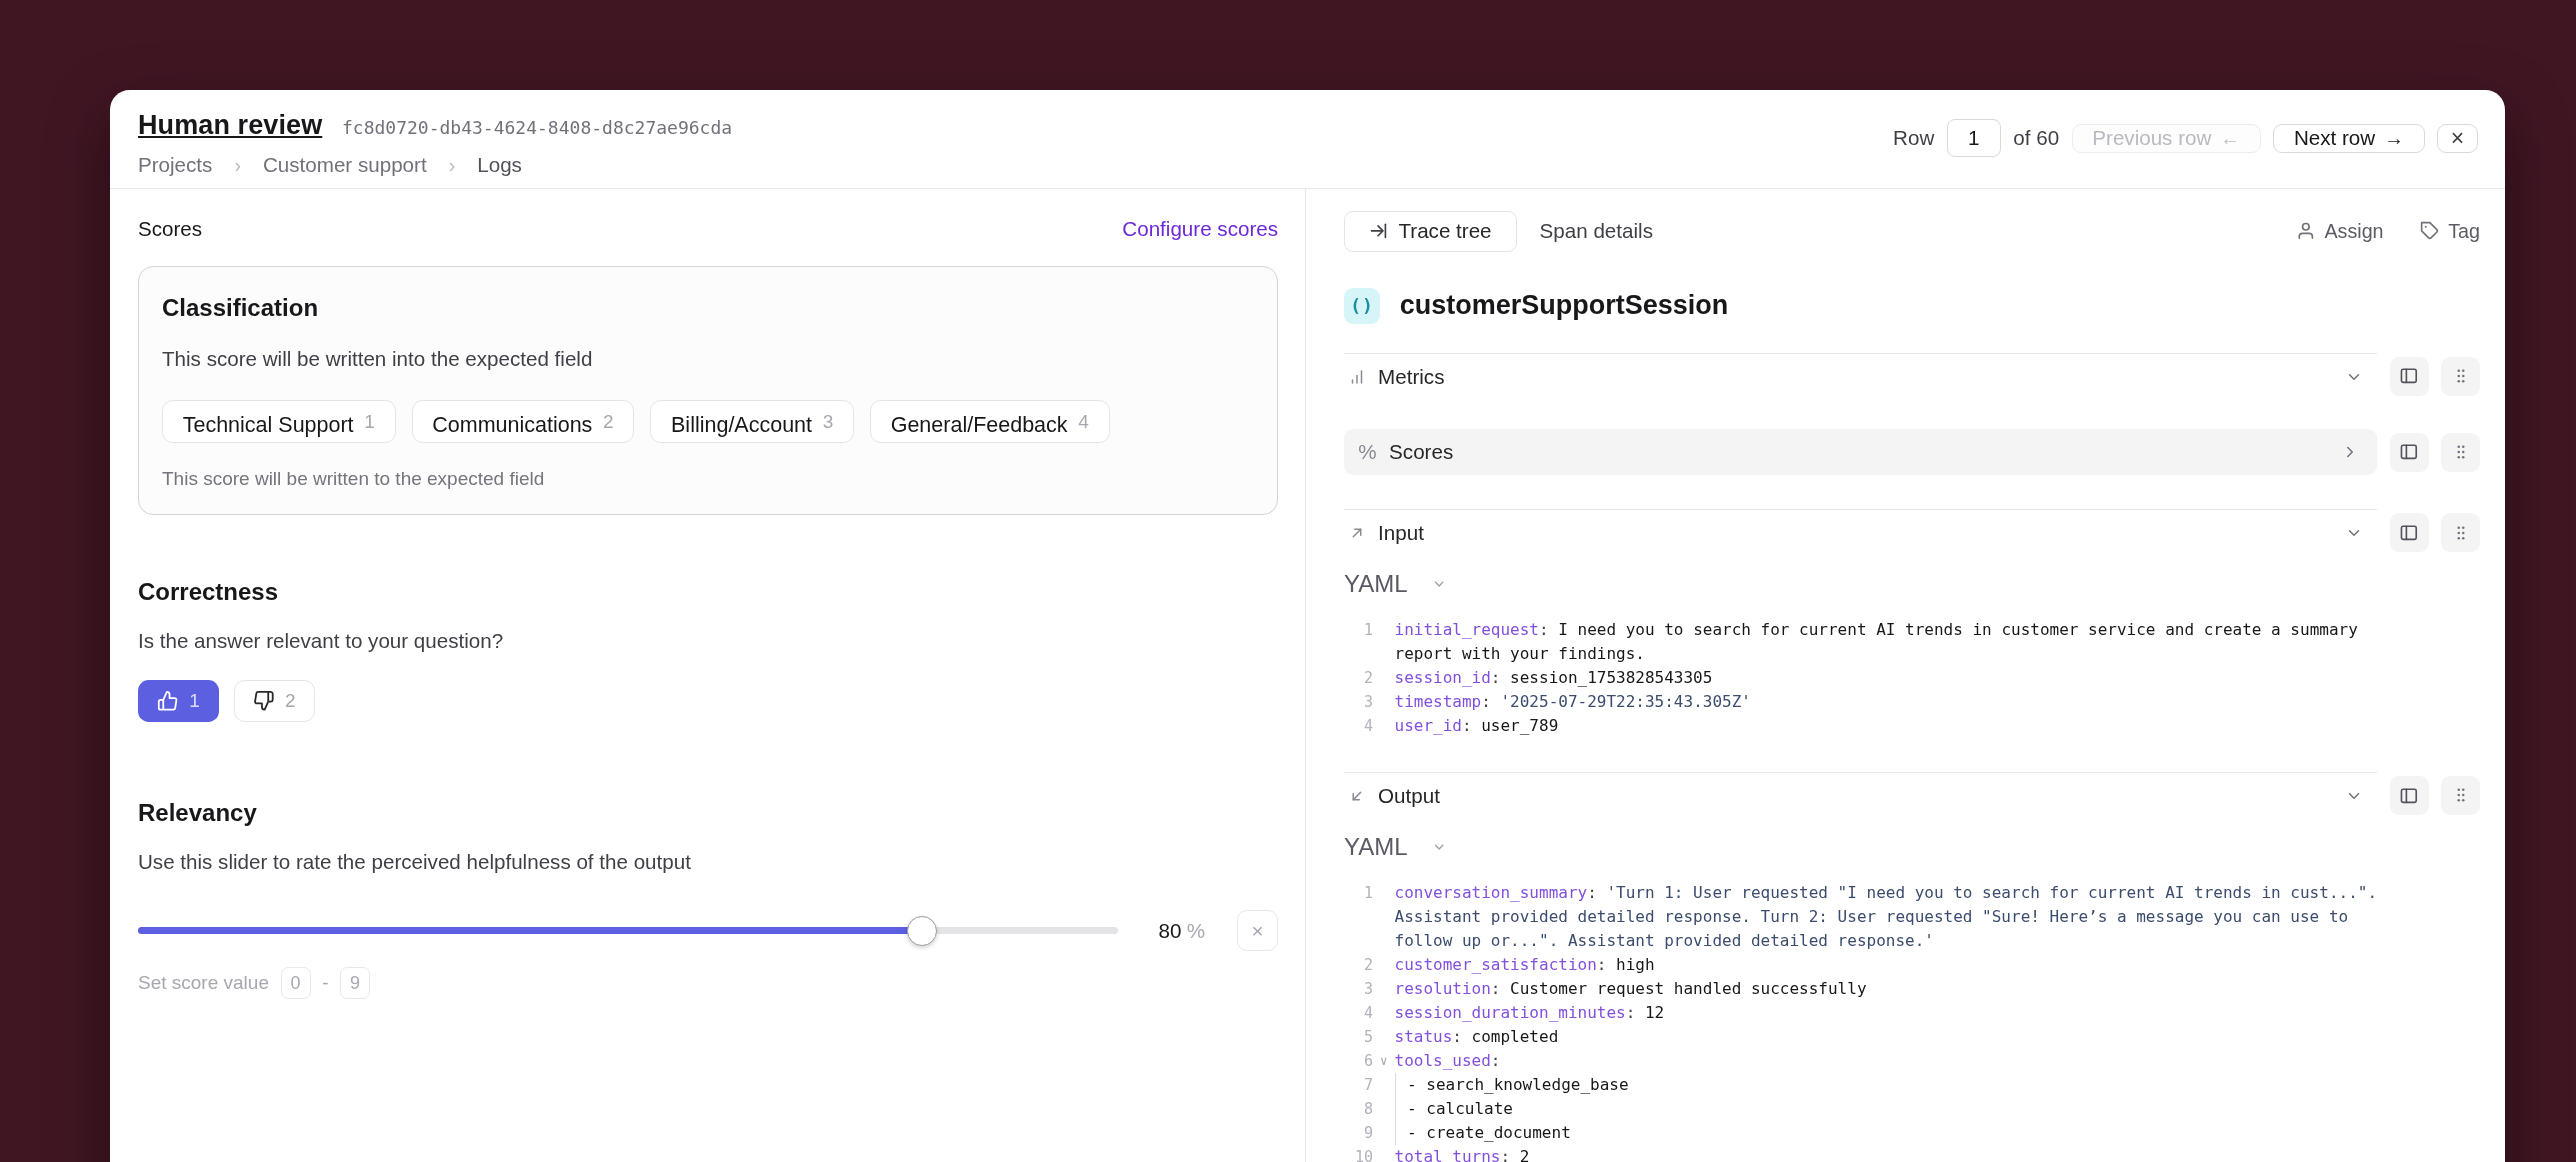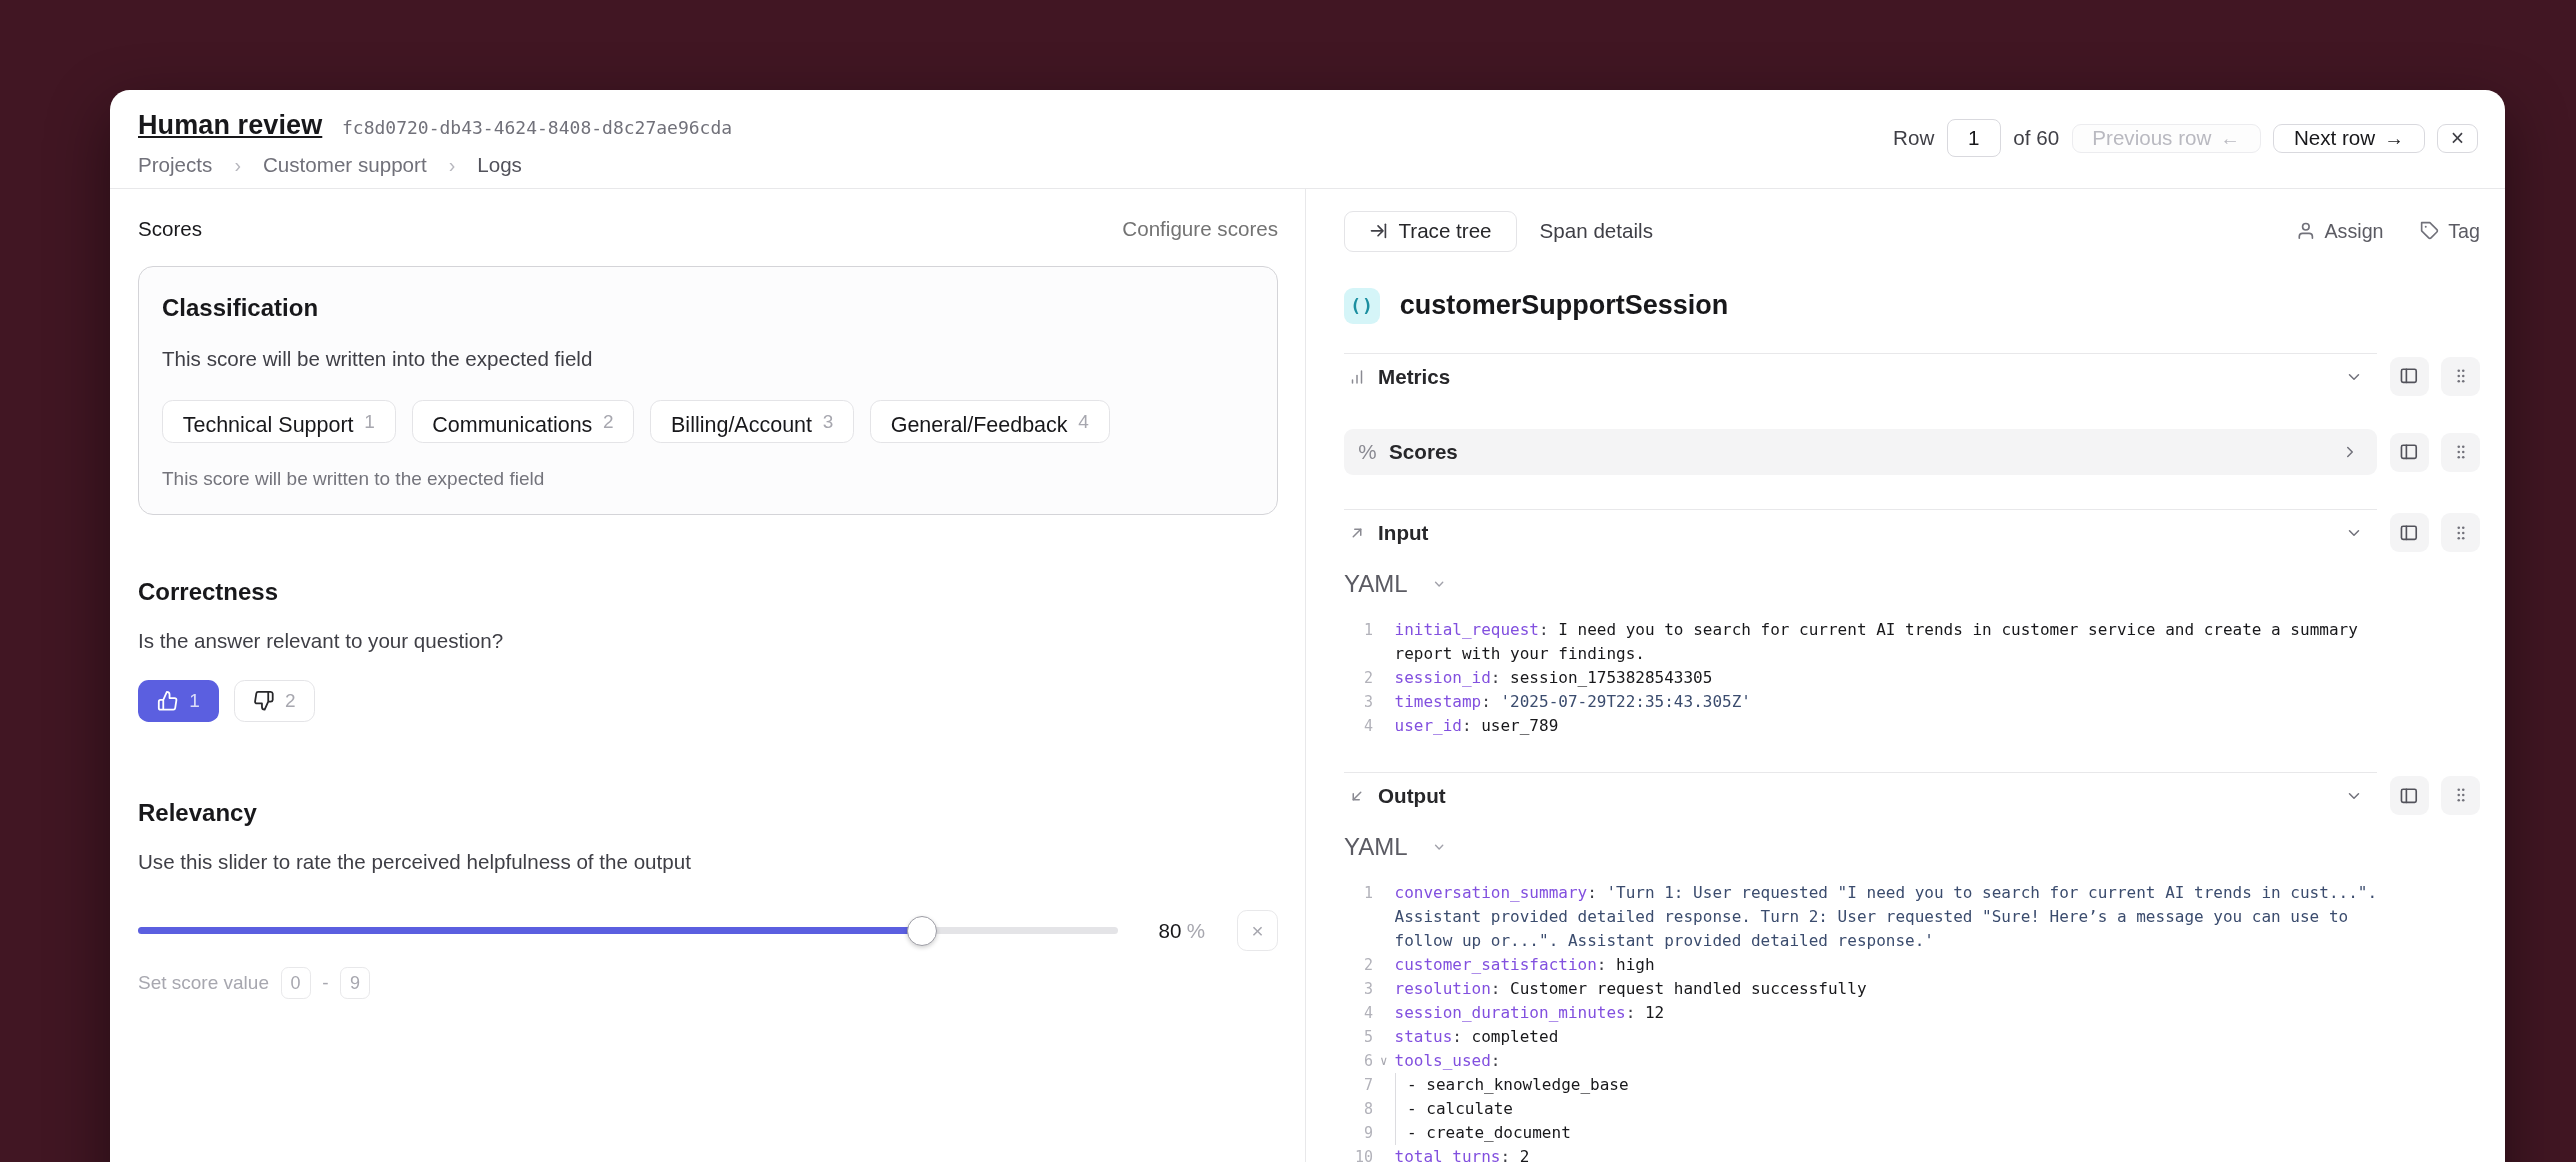--- a/index.html
+++ b/index.html
@@ -47,21 +47,21 @@
   
   .split { display:flex; height:1028px; }
   .left {
     width:1196px; border-right:0.9px solid #e8e8ea;
     padding:27px 27px 0 28px;
   }
   .right { flex:1; padding:21.5px 25px 0 38px; }
   
   .scores-head { display:flex; justify-content:space-between; align-items:center; height:25px; margin-bottom:25px; }
   .scores-title { font-size:20.6px; color:#18181b; font-weight:500;}
-  .cfg-link { font-size:20.6px; color:#737373; cursor:pointer; }
+  .cfg-link { font-size:20.6px; color:#6d28d9; cursor:pointer; }
   .class-card {
     border:0.9px solid #d4d4d8; border-radius:15px; background:#fcfcfd;
     padding:27px 23px 24px 23px;
   }
   .card-title { font-size:24px; font-weight:600; }
   .card-desc { font-size:20.6px; color:#3f3f46; margin-top:25px; }
   .opt-row { display:flex; gap:16px; margin-top:29px; }
   .opt-btn {
     background:#fff; border:0.9px solid #e4e4e7; border-radius:10.7px;
     height:43px; padding:0 19.7px; display:inline-flex; align-items:center; gap:10.7px;
@@ -122,21 +122,21 @@
     display:inline-flex; align-items:center; justify-content:center;
     color:#1b8fa0; font-family:"DejaVu Sans Mono",monospace; font-size:18px; font-weight:700; letter-spacing:0.9px;
   }
   .span-title { font-size:27px; font-weight:700; }
   .section { display:flex; align-items:center; }
   .sec-main {
     flex:1; height:47px; display:flex; align-items:center; gap:12.5px;
     border-top:0.9px solid #e8e8ea; padding:0 14.3px 0 3.6px;
   }
   .sec-main.pill { border-top:none; background:#f4f4f5; border-radius:9px; padding:0 18px 0 14.3px; height:46px; }
-  .sec-label { font-size:20.6px; font-weight:700; color:#27272a; }
+  .sec-label { font-size:20.6px; font-weight:400; color:#27272a; }
   .sec-spacer { flex:1; }
   .sq-btn {
     width:39px; height:39px; margin-left:12.5px; border-radius:9px; background:#f4f4f5;
     display:inline-flex; align-items:center; justify-content:center; cursor:pointer; border:none;
   }
   .mt-metrics { margin-top:29px; }
   .mt-scorespill { margin-top:29.5px; }
   .mt-io { margin-top:34px; }
   .yaml-row { display:flex; align-items:center; gap:24px; margin-top:14.3px; font-size:24px; color:#5b5b63; cursor:pointer; width:max-content;}
   

